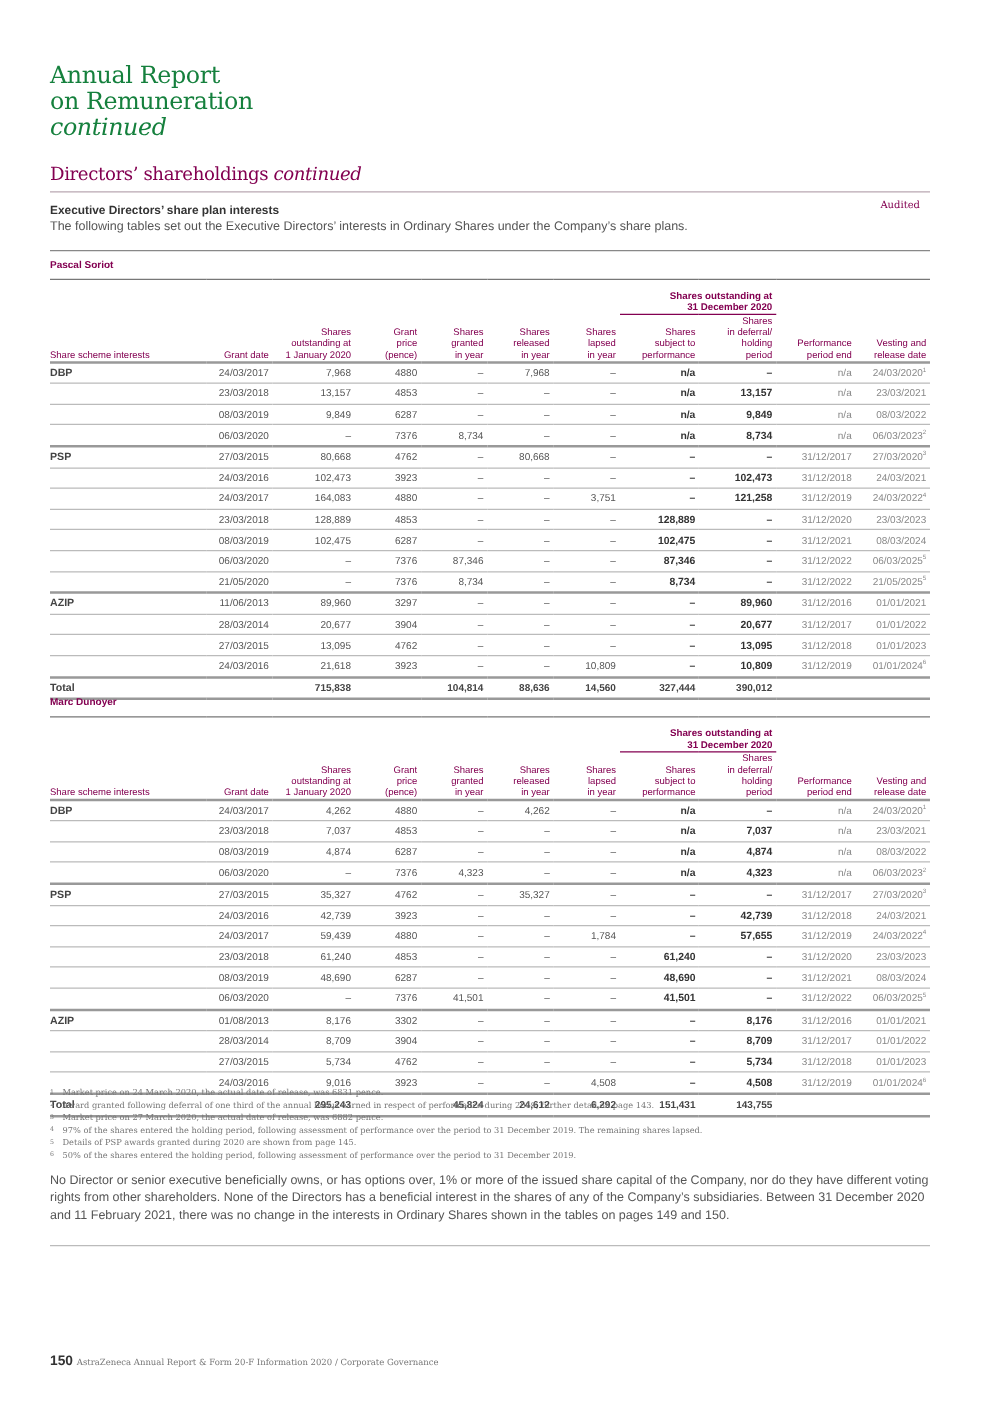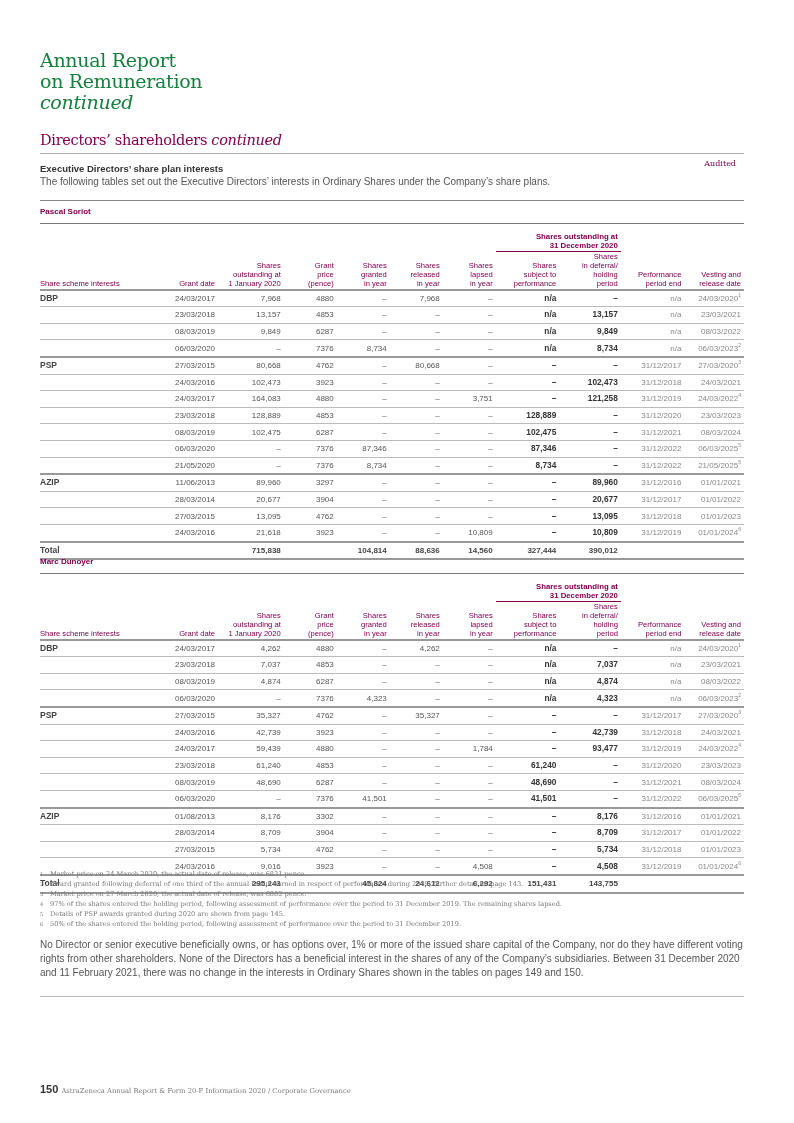--- a/index.html
+++ b/index.html
@@ -42,21 +42,21 @@
 </head>
 <body>
 
 <div class="page">
   <div class="title">
     <div>Annual Report</div>
     <div>on Remuneration</div>
     <div class="it">continued</div>
   </div>
   <div class="section-title">
-    <span>Directors’ shareholders</span>
+    <span>Directors’ shareholdings</span>
     <span class="it">continued</span>
   </div>
   <div class="rule-top"></div>
   <div class="audited">Audited</div>
   <div class="sub-h">Executive Directors’ share plan interests</div>
   <div class="intro">The following tables set out the Executive Directors’ interests in Ordinary Shares under the Company’s share plans.</div>
   <div class="rule-intro"></div>
 
   <div id="tables-host">
       <table class="sp" style="top: 201px;">
@@ -509,21 +509,21 @@
           </tr>
           <tr>
             <td class="scheme"></td>
             <td><span>24/03/2017</span></td>
             <td><span>59,439</span></td>
             <td><span>4880</span></td>
             <td><span>–</span></td>
             <td><span>–</span></td>
             <td><span>1,784</span></td>
             <td class="b"><span>–</span></td>
-            <td class="b"><span>93,477</span></td>
+            <td class="b"><span>57,655</span></td>
             <td class="light"><span>31/12/2019</span></td>
             <td class="light"><span>24/03/2022</span><sup>4</sup></td>
           </tr>
           <tr>
             <td class="scheme"></td>
             <td><span>23/03/2018</span></td>
             <td><span>61,240</span></td>
             <td><span>4853</span></td>
             <td><span>–</span></td>
             <td><span>–</span></td>

